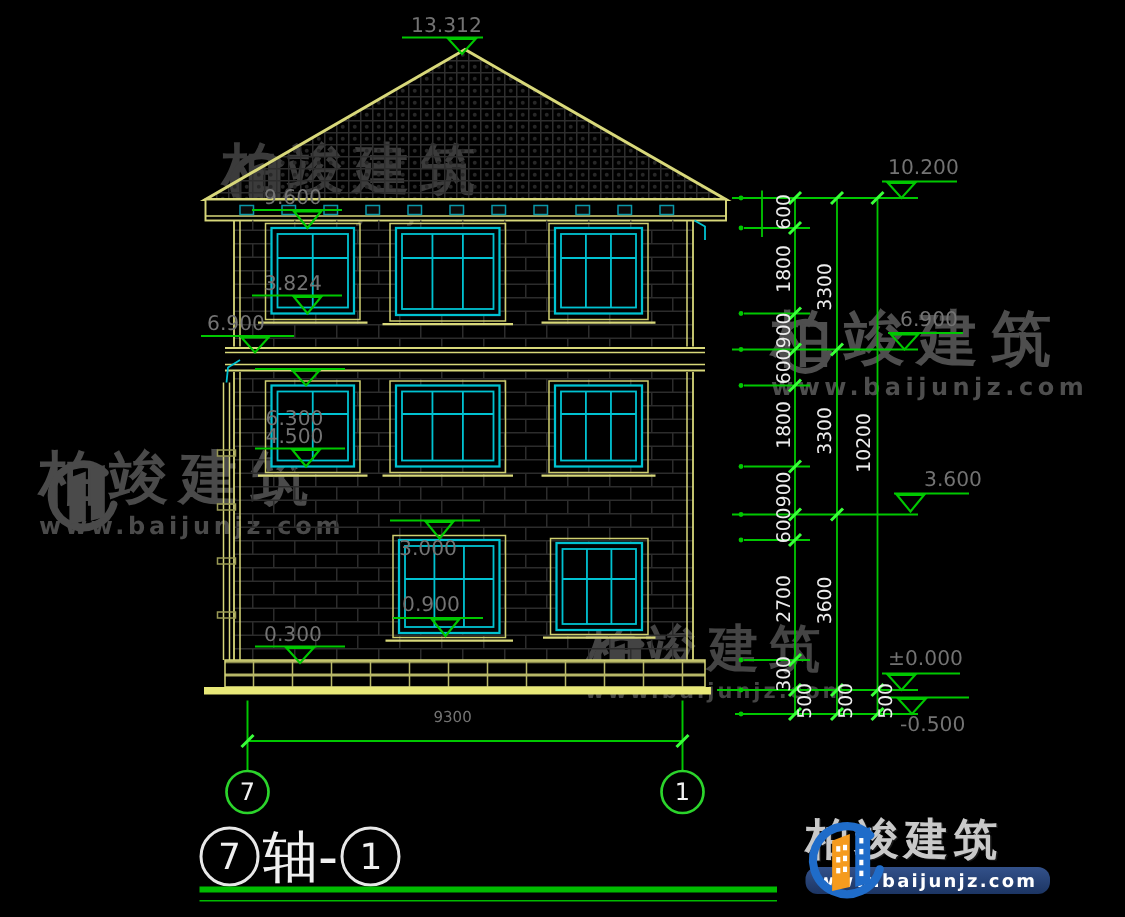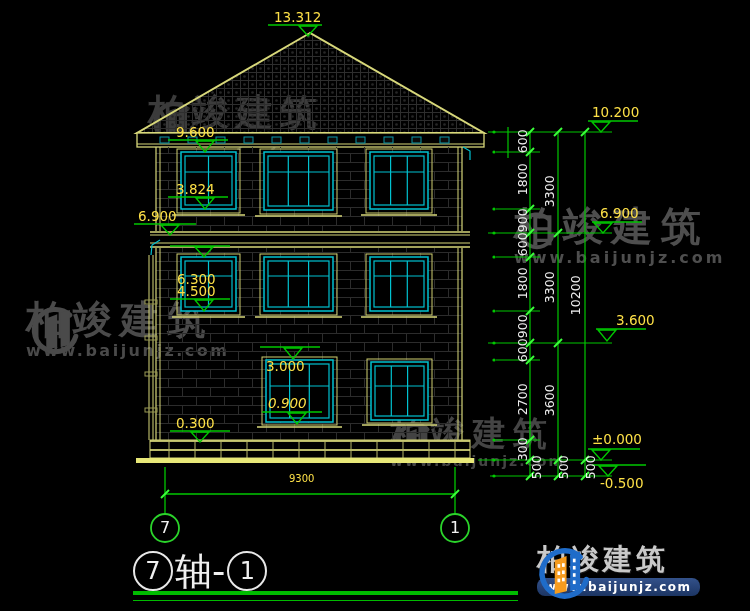--- a/index.html
+++ b/index.html
@@ -1,19 +1,19 @@
 <!DOCTYPE html>
 <html><head>
 <meta charset="utf-8">
 <style>
   html,body{margin:0;padding:0;background:#000;}
   #stage{position:relative;width:750px;height:611px;background:#000;overflow:hidden;
          font-family:"DejaVu Sans", sans-serif;}
   #stage svg{position:absolute;left:0;top:0;}
-  .lbl{position:absolute;color:#fde047;font-size:13.5px;white-space:nowrap;line-height:1;}
+  .lbl{position:absolute;color:#737373;font-size:13.5px;white-space:nowrap;line-height:1;}
   .dim{position:absolute;color:#ededed;font-size:12.5px;width:44px;text-align:center;
        transform:rotate(-90deg);transform-origin:center;line-height:1;white-space:nowrap;}
   .bubble-num{position:absolute;color:#f2f2f2;font-size:16px;width:30px;text-align:center;line-height:1;}
   
   .wm{position:absolute;display:flex;align-items:flex-start;pointer-events:none;}
   .wm .wm-txt{display:flex;flex-direction:column;}
   .wm .wm-name{font-weight:bold;line-height:1;white-space:nowrap;}
   .wm .wm-url{font-weight:bold;line-height:1;white-space:nowrap;margin-top:4px;}
   .wm-top .wm-name{font-size:37px;letter-spacing:7px;color:#3b3b3b;}
   .wm-top .wm-url{font-size:15px;letter-spacing:2.5px;color:#3b3b3b;}
@@ -323,21 +323,21 @@
     </g>
   </svg>
 
   <div class="lbl" style="left:274px;top:11px;">13.312</div>
   <div class="lbl" style="left:176px;top:126px;">9.600</div>
   <div class="lbl" style="left:176px;top:183px;">3.824</div>
   <div class="lbl" style="left:138px;top:210px;">6.900</div>
   <div class="lbl" style="left:177px;top:232px;margin-top:41px;">6.300</div>
   <div class="lbl" style="left:177px;top:285px;">4.500</div>
   <div class="lbl" style="left:266px;top:332px;margin-top:28px;">3.000</div>
-  <div class="lbl" style="left:268px;top:397px;font-style:italic;">0.900</div>
+  <div class="lbl" style="left:268px;top:397px;">0.900</div>
   <div class="lbl" style="left:176px;top:417px;">0.300</div>
   <div class="lbl" style="left:592px;top:106px;">10.200</div>
   <div class="lbl" style="left:600px;top:207px;">6.900</div>
   <div class="lbl" style="left:616px;top:314px;">3.600</div>
   <div class="lbl" style="left:592px;top:433px;">±0.000</div>
   <div class="lbl" style="left:600px;top:477px;">-0.500</div>
 
   <div class="dim" style="left:501px;top:135px;">600</div>
   <div class="dim" style="left:501px;top:173px;">1800</div>
   <div class="dim" style="left:501px;top:214px;">900</div>

